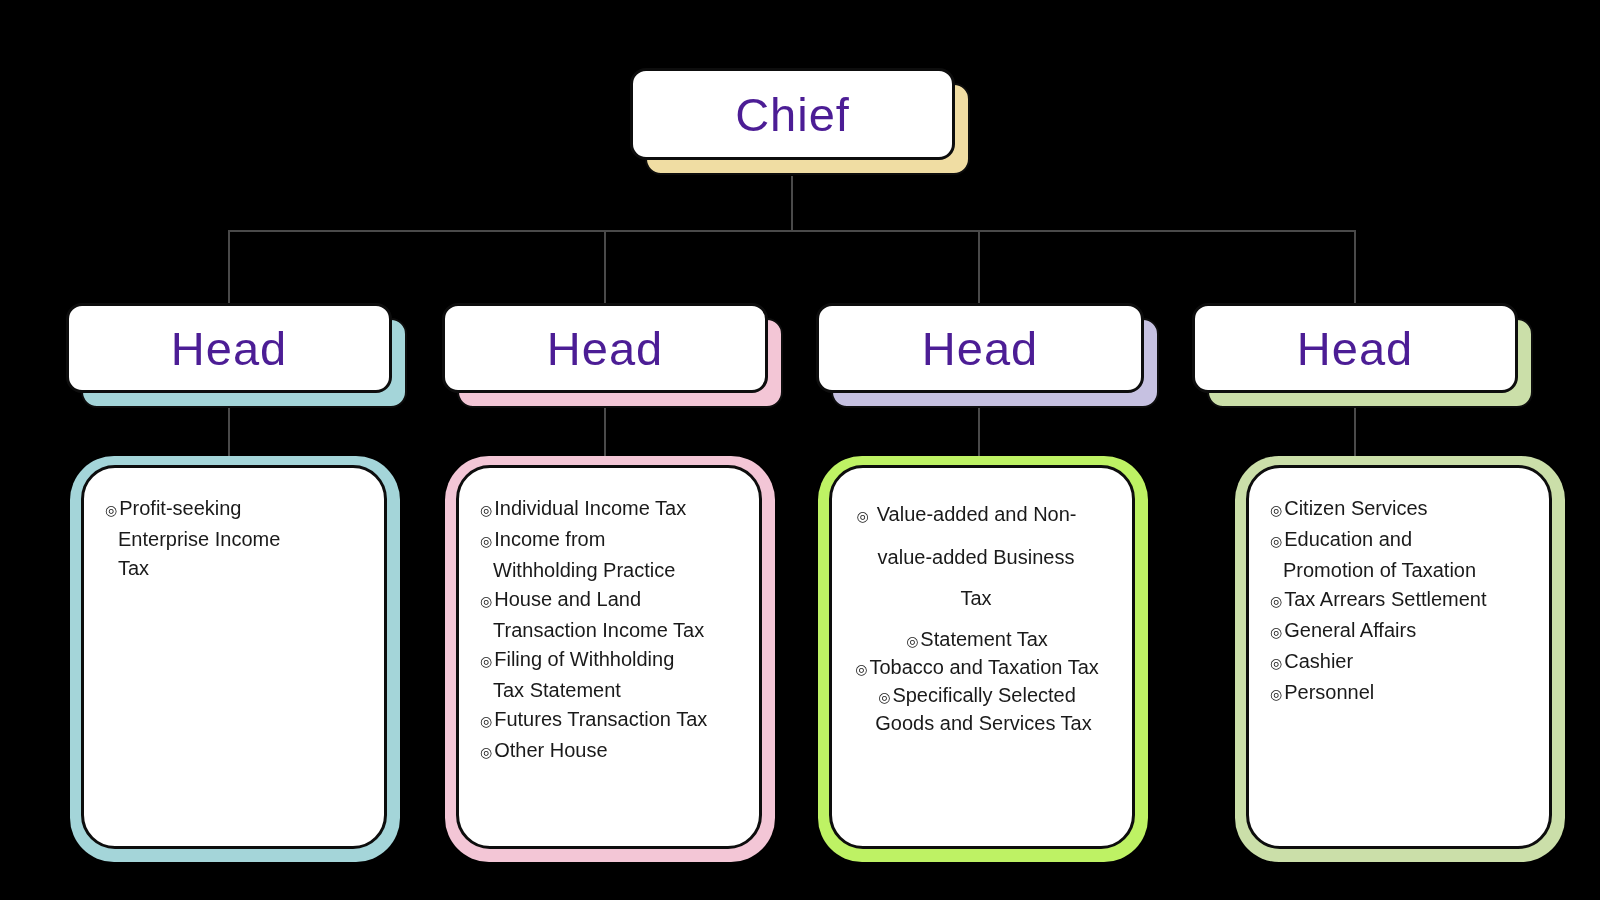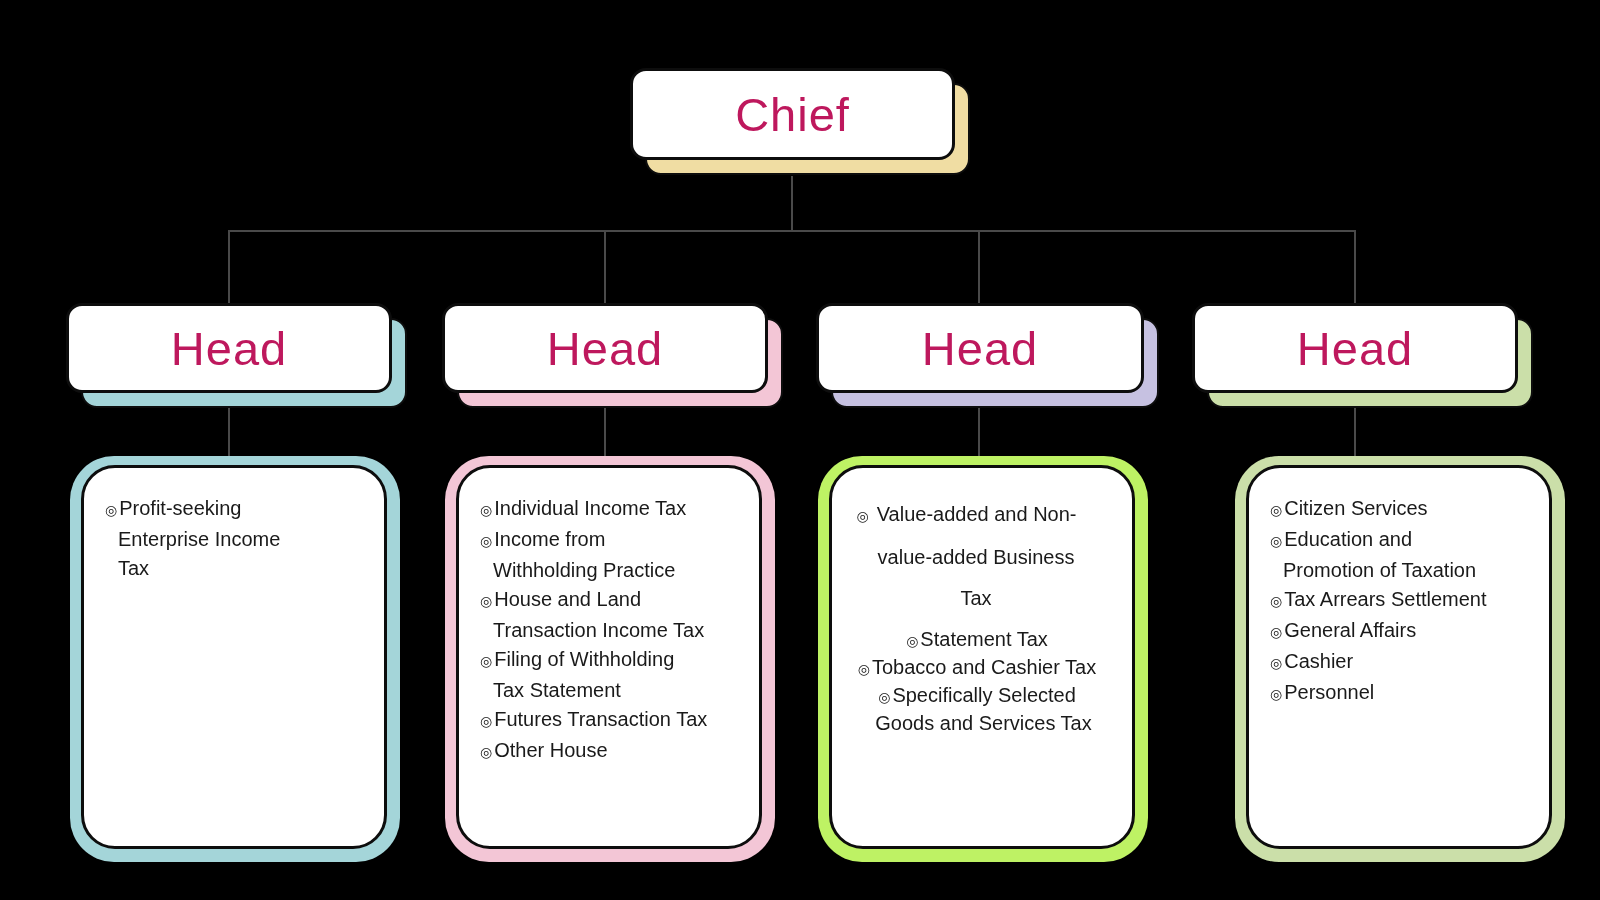--- a/index.html
+++ b/index.html
@@ -12,21 +12,21 @@
   .line.h{height:2px;}
   .line.v{width:2px;}
 
   
   .node{position:absolute;z-index:1;}
   .node .shadow{position:absolute;left:15px;top:15px;width:100%;height:100%;
     border:2px solid #0d0d0d;border-radius:16px;box-sizing:border-box;z-index:1;}
   .node .face{position:absolute;left:0;top:0;width:100%;height:100%;
     background:#fff;border:3px solid #0d0d0d;border-radius:16px;box-sizing:border-box;
     display:flex;align-items:center;justify-content:center;z-index:2;}
-  .node .face span{font-size:47px;color:#be185d;letter-spacing:1px;}
+  .node .face span{font-size:47px;color:#4c1d95;letter-spacing:1px;}
 
   
   .detail{position:absolute;top:456px;width:330px;height:406px;
     border-radius:44px;z-index:1;}
   .detail .inner{position:absolute;left:11px;top:9px;right:13px;bottom:13px;
     background:#fff;border:3px solid #0d0d0d;border-radius:34px;box-sizing:border-box;
     padding:26px 16px 10px 21px;overflow:hidden;}
   .detail ul{list-style:none;margin:0;padding:0;}
   .detail li{font-size:20px;line-height:29px;color:#1a1a1a;
     padding-left:13px;text-indent:-13px;}
@@ -105,21 +105,21 @@
           <li>Futures Transaction Tax</li>
           <li>Other House</li>
         </ul>
     </div>
   </div>
   <div class="detail" style="left: 818px; background-color: #bef264; text-align: center;">
     <div class="inner">
       <ul class="list-3 maxw-3">
           <li class="spaced">Value-added and Non-value-added Business Tax</li>
           <li>Statement Tax</li>
-          <li>Tobacco and Cashier Tax</li>
+          <li>Tobacco and Taxation Tax</li>
           <li>Specifically Selected Goods and Services Tax</li>
         </ul>
     </div>
   </div>
   <div class="detail" style="left: 1193px; background-color: rgb(203, 223, 169); margin-left: 42px;">
     <div class="inner">
       <ul class="maxw-4">
           <li>Citizen Services</li>
           <li>Education and Promotion of Taxation</li>
           <li>Tax Arrears Settlement</li>

